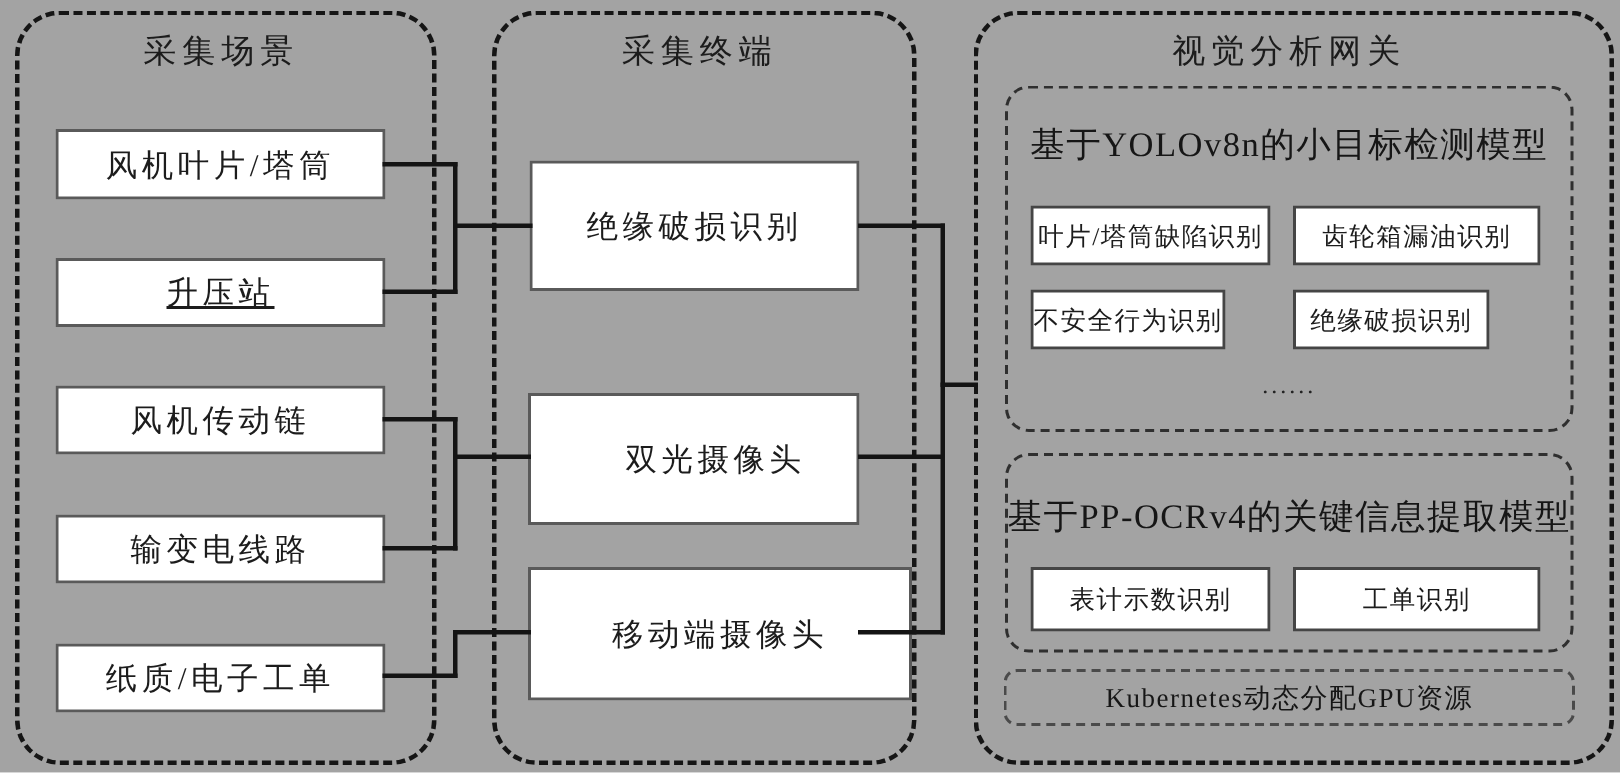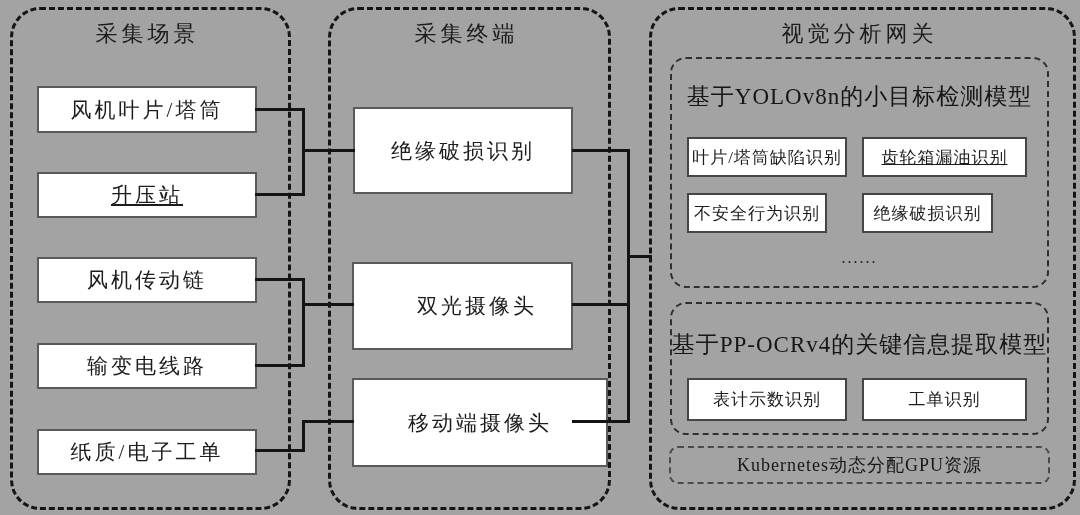--- a/index.html
+++ b/index.html
@@ -39,22 +39,22 @@
   <div class="wbox" style="left:37px;top:343px;width:220px;height:46px;">输变电线路</div>
   <div class="wbox" style="left:37px;top:429px;width:220px;height:46px;">纸质/电子工单</div>
 
   <div class="wbox" style="left:353px;top:107px;width:220px;height:87px;">绝缘破损识别</div>
   <div class="wbox" style="left:352px;top:262px;width:221px;height:88px;padding-left:29px;">双光摄像头</div>
   <div class="wbox" style="left:352px;top:378px;width:256px;height:89px;">移动端摄像头</div>
 
   <div class="inner-dashed" style="left:670px;top:57px;width:379px;height:231px;"></div>
   <div class="inner-title" style="left:670px;top:81px;width:379px;">基于YOLOv8n的小目标检测模型</div>
   <div class="sbox" style="left:687px;top:137px;width:160px;height:40px;">叶片/塔筒缺陷识别</div>
-  <div class="sbox" style="left:862px;top:137px;width:165px;height:40px;text-decoration:underline;">齿轮箱漏油识别</div>
-  <div class="sbox" style="left:687px;top:193px;width:140px;height:40px;">不安全行为识别</div>
+  <div class="sbox" style="left:862px;top:137px;width:165px;height:40px;">齿轮箱漏油识别</div>
+  <div class="sbox" style="left:687px;top:193px;width:130px;height:40px;">不安全行为识别</div>
   <div class="sbox" style="left:862px;top:193px;width:131px;height:40px;">绝缘破损识别</div>
   <div class="ellipsis" style="left:670px;top:249px;width:379px;">......</div>
 
   <div class="inner-dashed" style="left:670px;top:302px;width:379px;height:133px;"></div>
   <div class="inner-title" style="left:670px;top:329px;width:379px;">基于PP-OCRv4的关键信息提取模型</div>
   <div class="sbox" style="left:687px;top:378px;width:160px;height:43px;">表计示数识别</div>
   <div class="sbox" style="left:862px;top:378px;width:165px;height:43px;">工单识别</div>
 
   <div class="k8s" style="left:669px;top:446px;width:381px;height:38px;">Kubernetes动态分配GPU资源</div>
 

